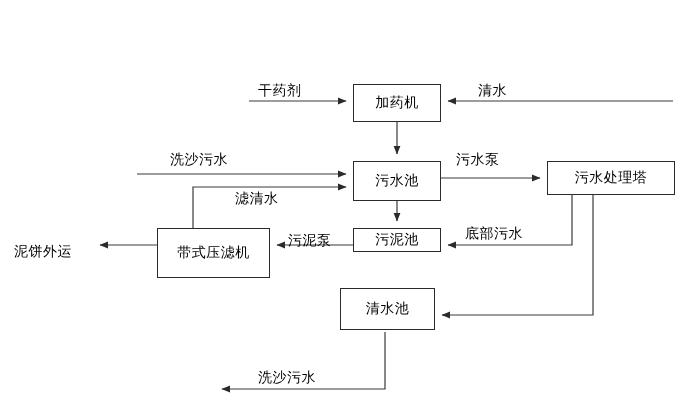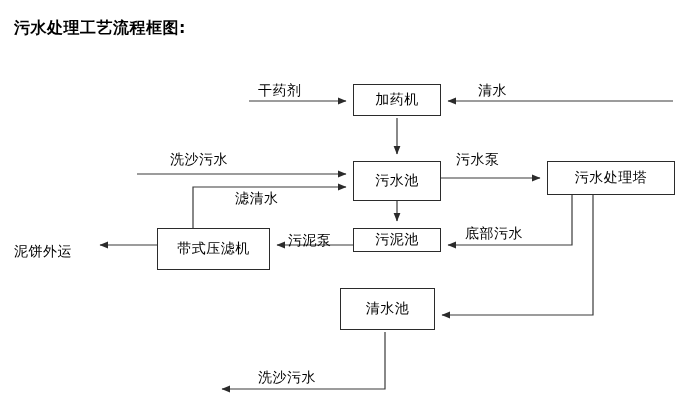--- a/index.html
+++ b/index.html
@@ -64,21 +64,20 @@
     color: #000;
     white-space: nowrap;
     letter-spacing: 0.5px;
   }
 </style>
 </head>
 <body>
 
 <div id="diagram-root">
 
-  <div class="title">污水处理工艺流程框图:</div>
 
   <svg class="flow-layer" viewBox="0 0 700 420" xmlns="http://www.w3.org/2000/svg">
     <defs>
       <marker id="arrow-r" markerWidth="9" markerHeight="9" refX="8" refY="4" orient="auto" markerUnits="userSpaceOnUse">
         <path d="M0,0.6 L8.5,4 L0,7.4 z" fill="#2b2b2b"></path>
       </marker>
       <marker id="arrow-l" markerWidth="9" markerHeight="9" refX="8" refY="4" orient="auto" markerUnits="userSpaceOnUse">
         <path d="M0,0.6 L8.5,4 L0,7.4 z" fill="#2b2b2b"></path>
       </marker>
       <marker id="arrow-d" markerWidth="9" markerHeight="9" refX="8" refY="4" orient="auto" markerUnits="userSpaceOnUse">
@@ -108,33 +107,33 @@
 
       <path d="M157,245 L100,245" marker-end="url(#arrow-l)"></path>
 
       <path d="M593,195 L593,315 L442,315" marker-end="url(#arrow-l)"></path>
 
       <path d="M385,332 L385,389 L222,389" marker-end="url(#arrow-l)"></path>
 
     </g>
   </svg>
 
-  <div class="node" style="left:353px; top:84px; width:88px; height:32px;">
+  <div class="node" style="left:353px; top:84px; width:88px; height:38px;">
     <span>加药机</span>
   </div>
 
   <div class="node" style="left:353px; top:161px; width:88px; height:40px;">
     <span>污水池</span>
   </div>
 
   <div class="node" style="left:547px; top:161px; width:128px; height:34px;justify-content:center;">
     <span>污水处理塔</span>
   </div>
 
-  <div class="node" style="left:157px; top:228px; width:113px; height:42px;">
+  <div class="node" style="left:157px; top:228px; width:113px; height:50px;">
     <span>带式压滤机</span>
   </div>
 
   <div class="node" style="left:353px; top:228px; width:88px; height:24px;">
     <span>污泥池</span>
   </div>
 
   <div class="node" style="left:340px; top:288px; width:95px; height:42px;text-align:right;">
     <span>清水池</span>
   </div>

